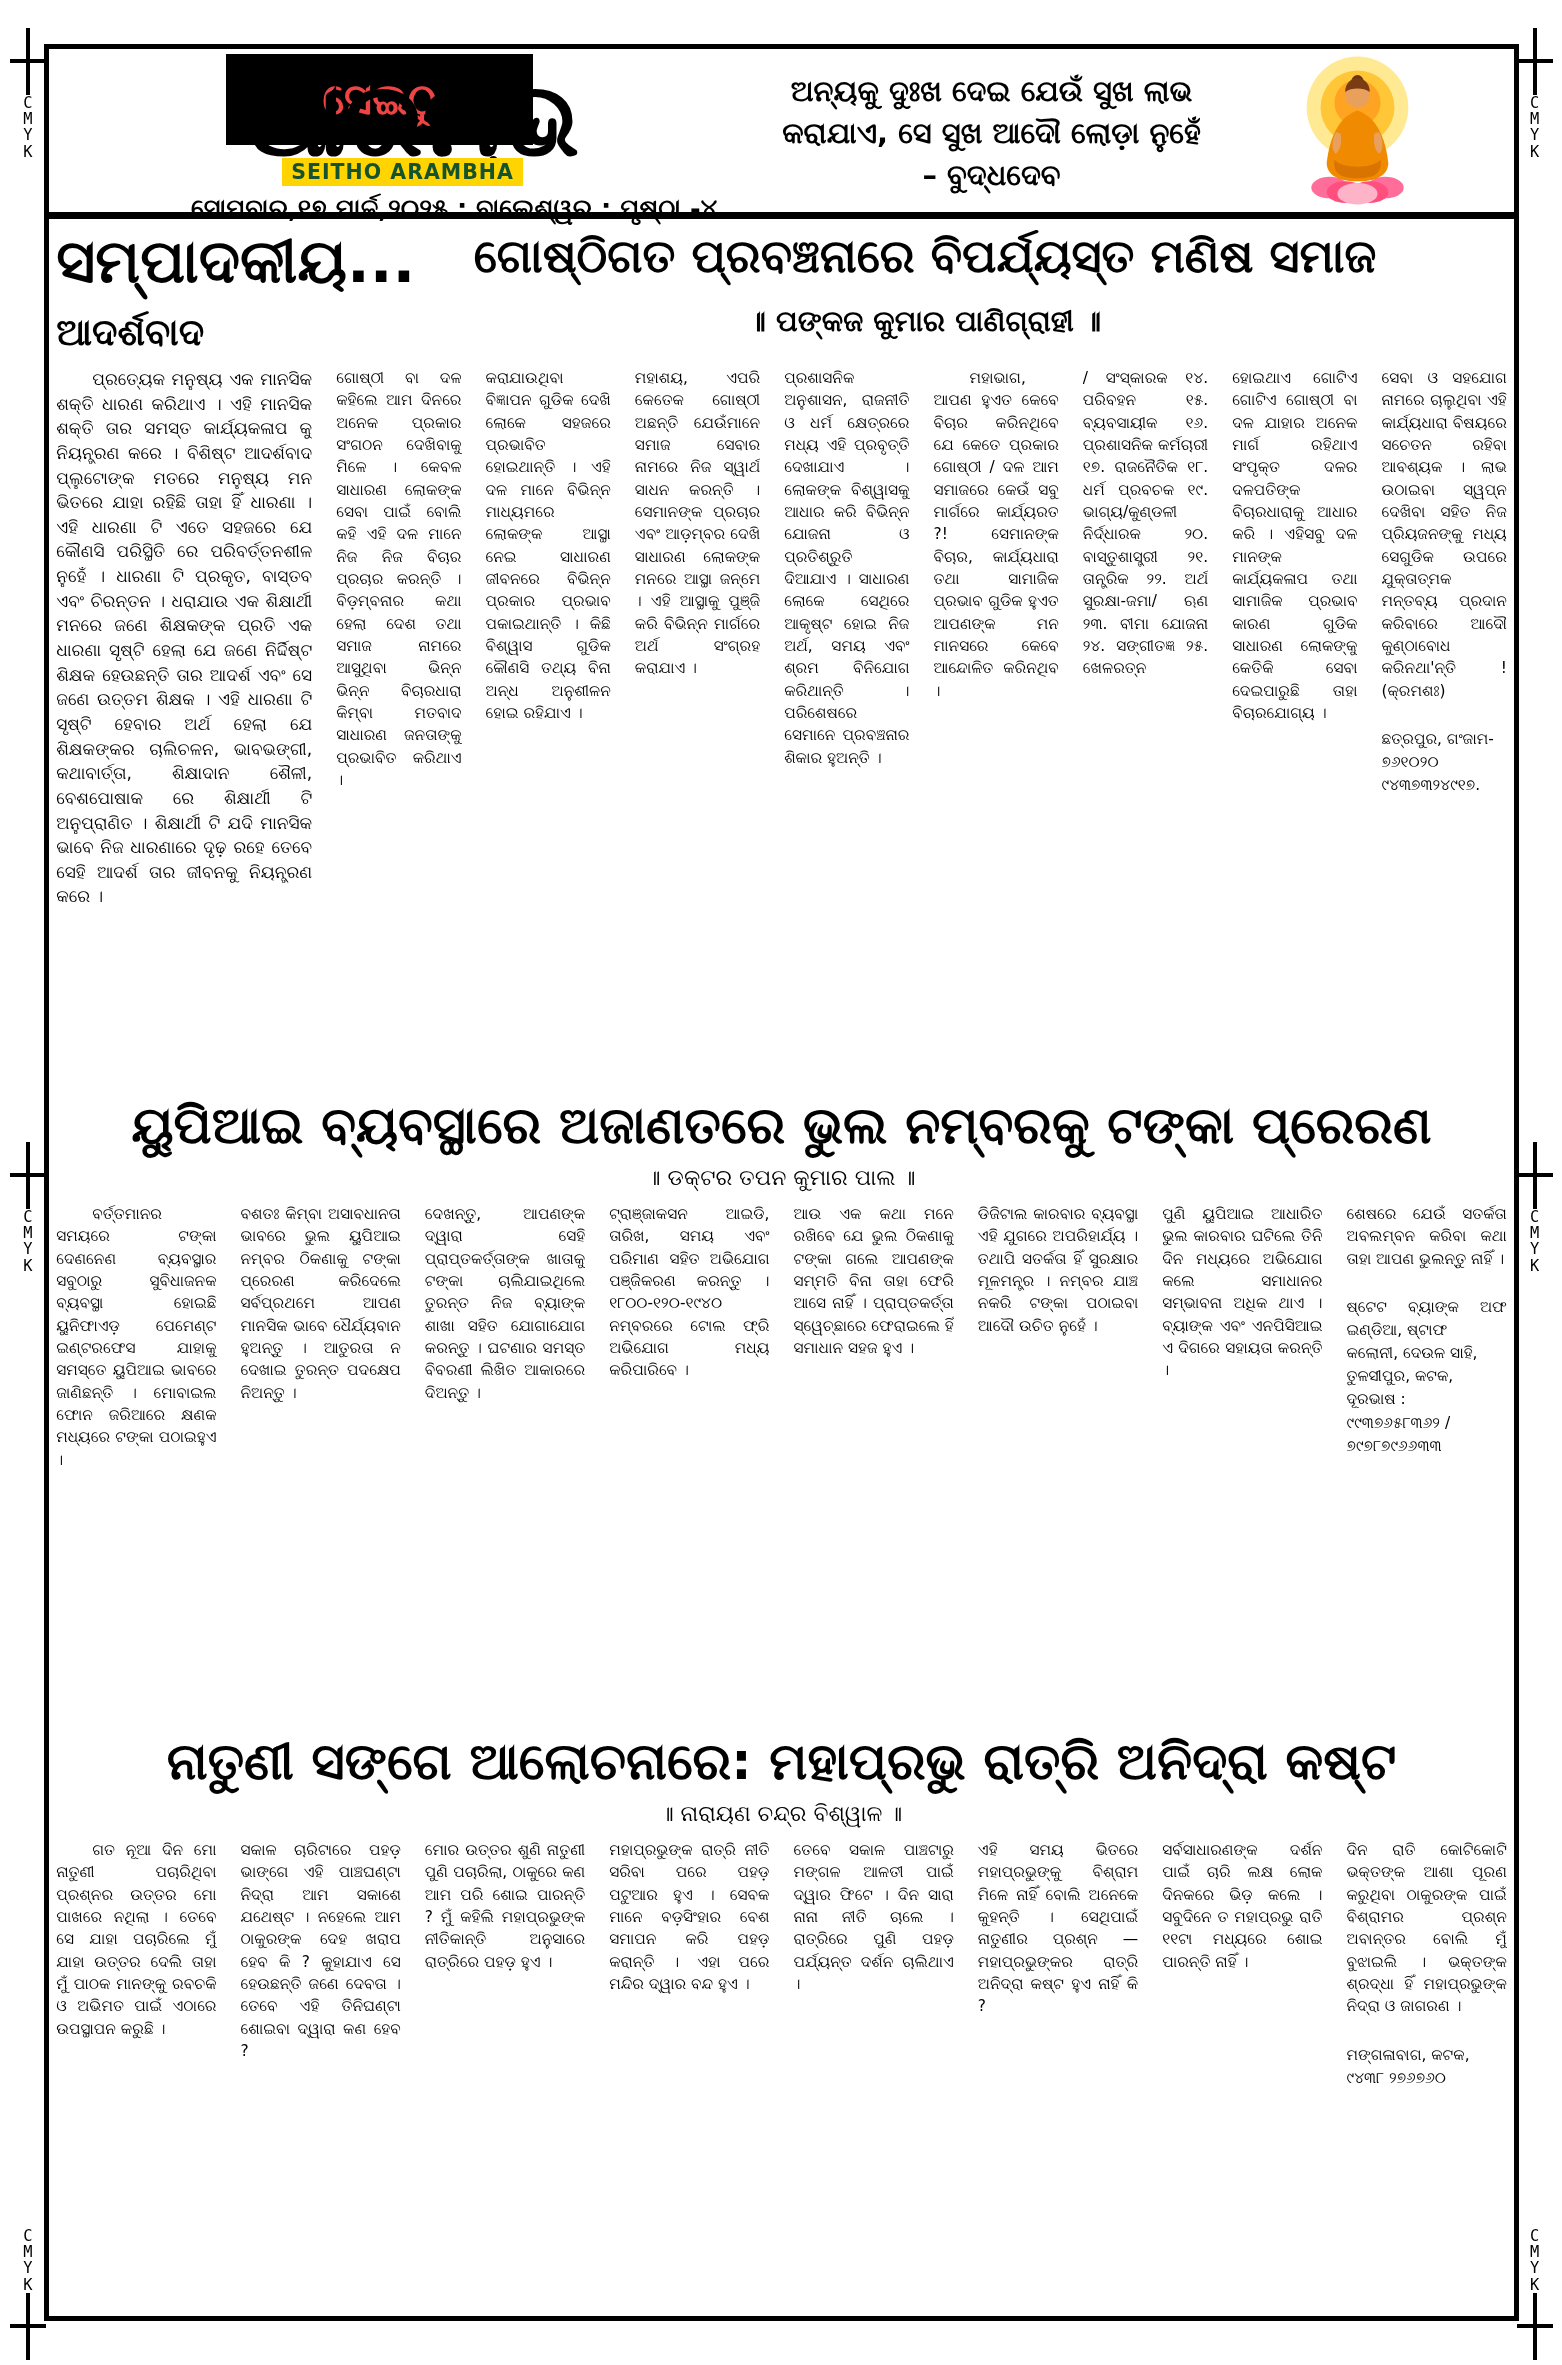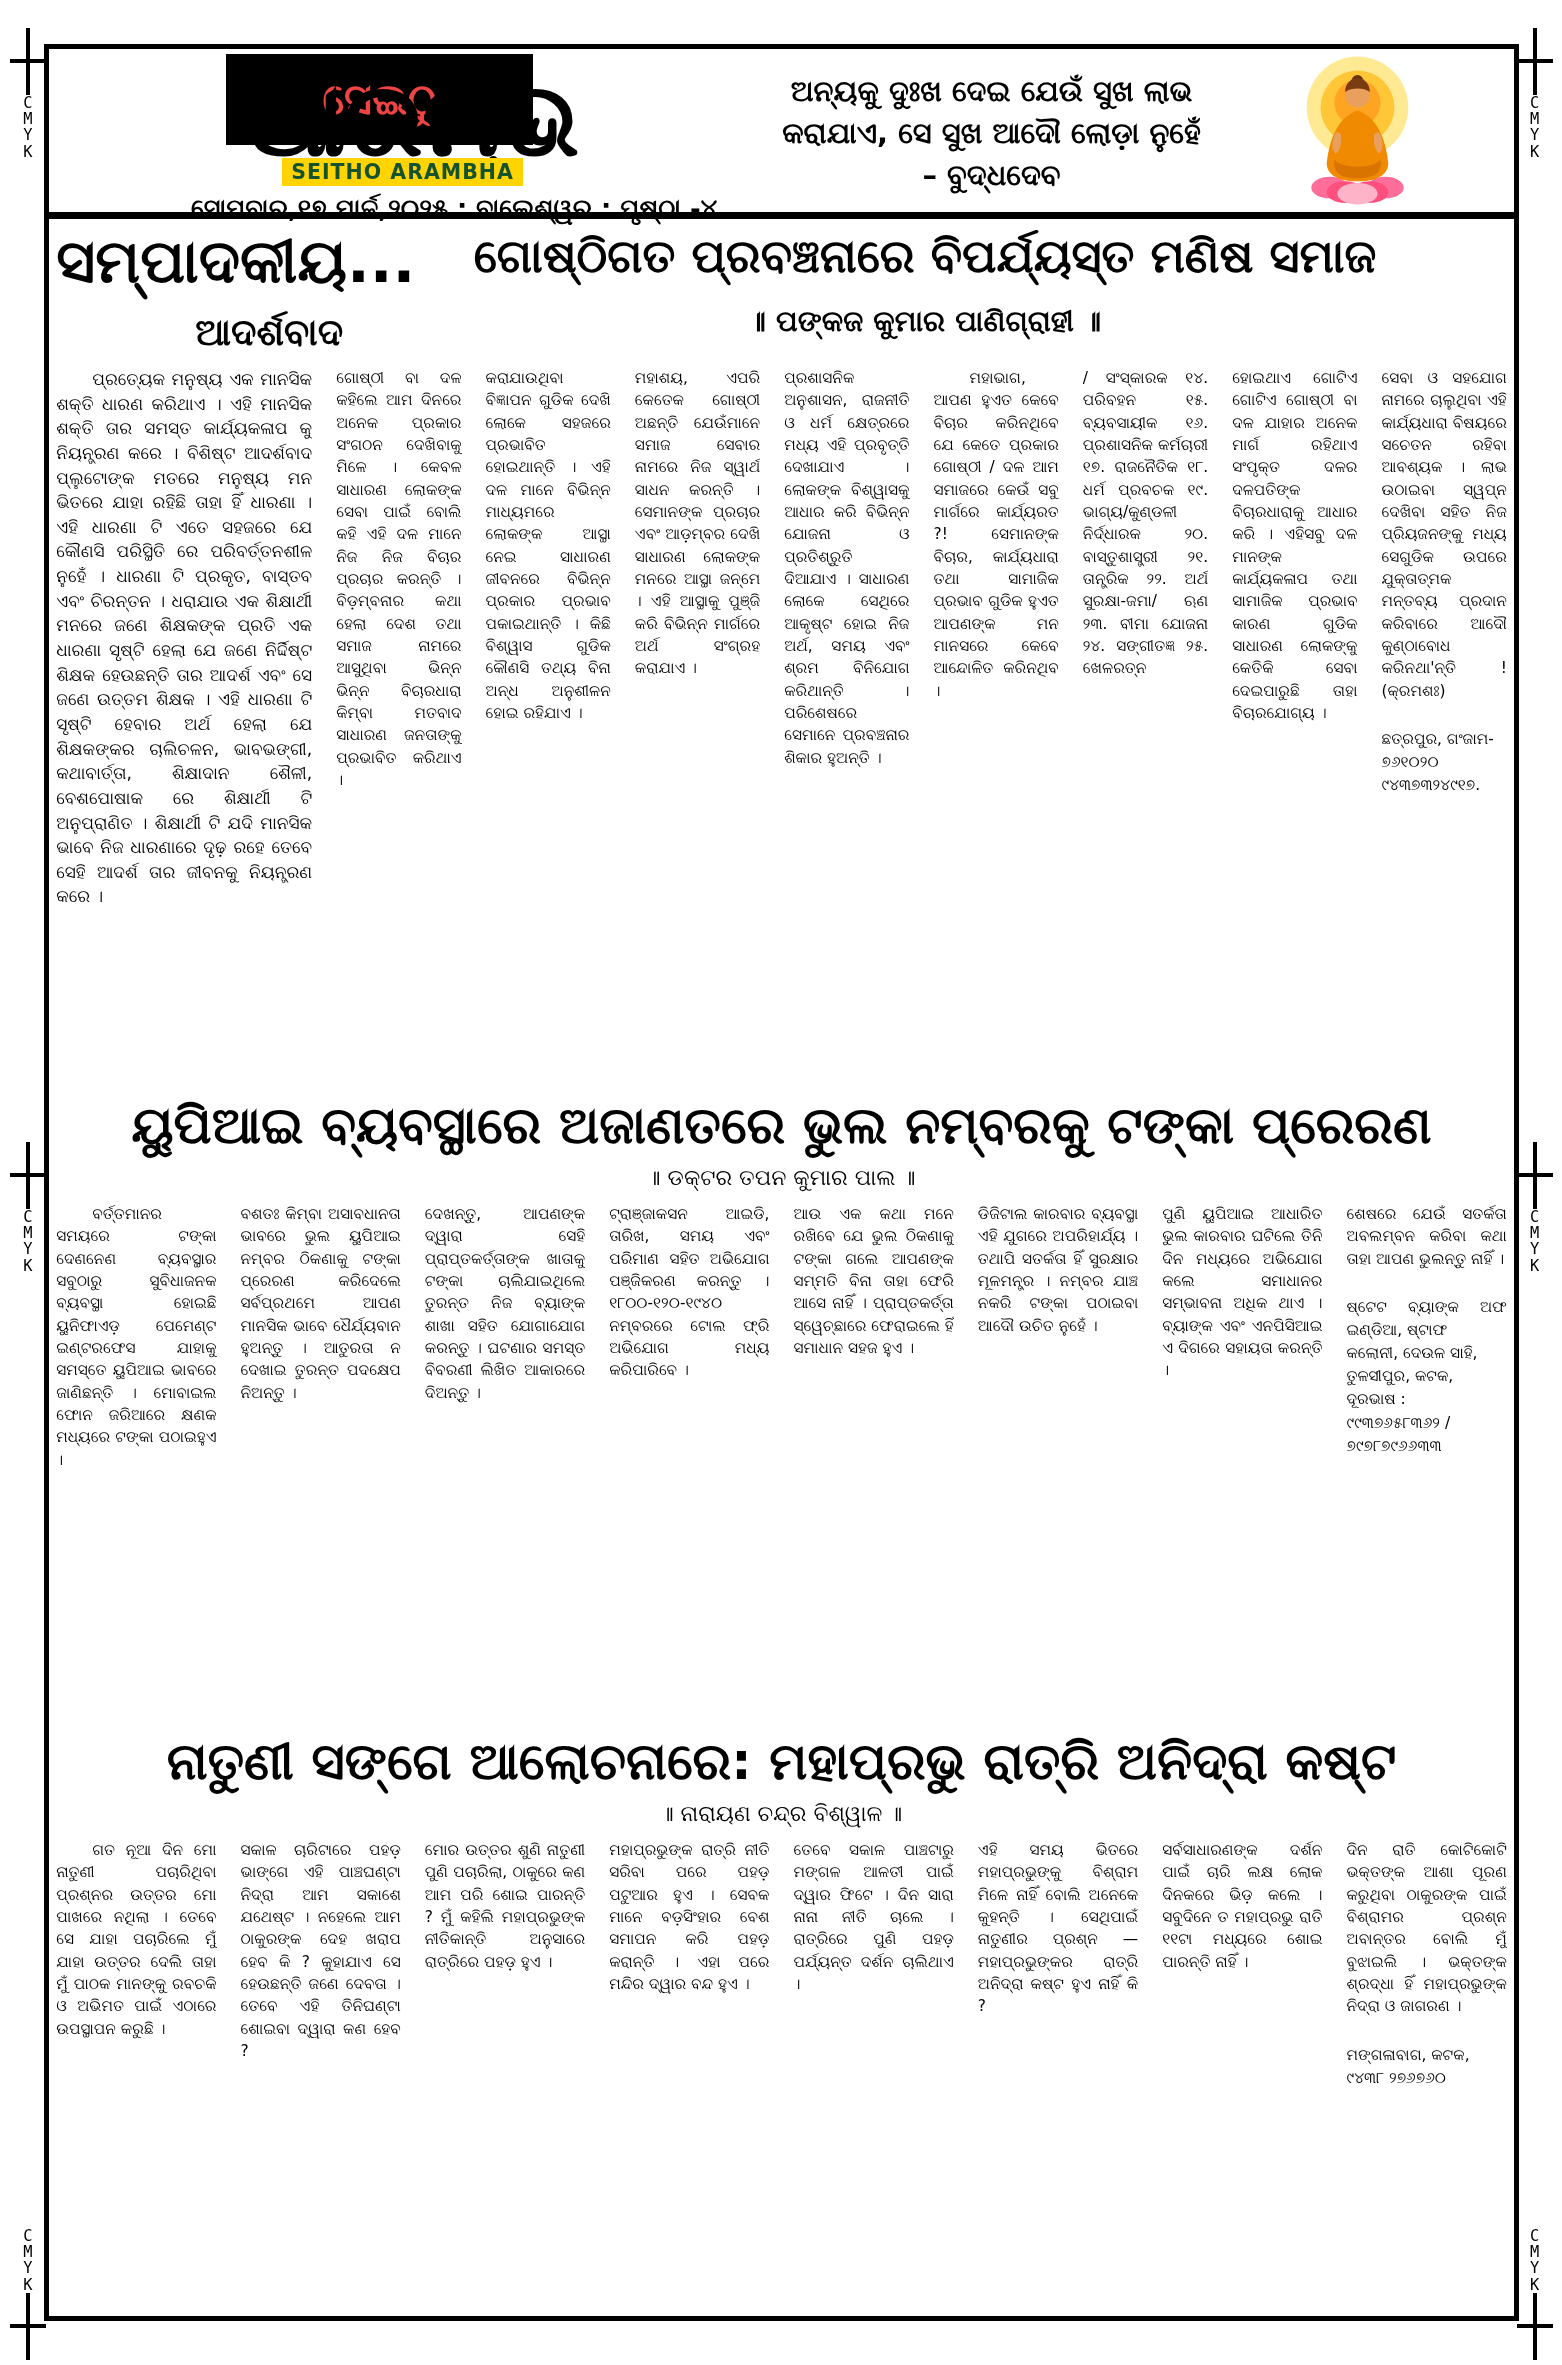--- a/index.html
+++ b/index.html
@@ -24,21 +24,21 @@
               font-size:20.5px;font-weight:bold;padding:2px 9.2px;letter-spacing:1px;}
   #dateline{position:absolute;left:118px;top:144px;width:574px;text-align:center;
             font-size:25.6px;font-weight:bold;}
   #quote{position:absolute;right:246px;top:20.5px;width:553px;text-align:center;
          font-size:29px;font-weight:bold;line-height:1.45;}
   #buddha{position:absolute;right:77px;top:2.6px;}
   
   #top-heads{display:flex;align-items:flex-start;padding:11.3px 7.2px 0 7.2px;}
   #ed-head{width:287px;flex:0 0 287px;}
   #ed-section-title{font-size:60px;font-weight:bold;line-height:1.05;}
-  #ed-title{font-size:37px;font-weight:bold;text-align:right;margin-top:17.4px;}
+  #ed-title{font-size:37px;font-weight:bold;text-align:left;margin-top:17.4px;}
   #a2-head{flex:1;text-align:center;}
   #a2-headline{font-size:46px;font-weight:bold;line-height:1.15;}
   #a2-byline{font-size:29px;font-weight:bold;margin-top:20.5px;}
   
   .colband{display:flex;gap:24px;padding:13.3px 7.2px 0 7.2px;}
   .col{flex:1 1 0;font-size:15.4px;line-height:1.45;text-align:justify;overflow:hidden;}
   .col.wide{flex:0 0 256px;font-size:17px;}
   #body-top{height:707px;}
   #body-mid{height:507px;}
   #body-bot{height:338px;}

